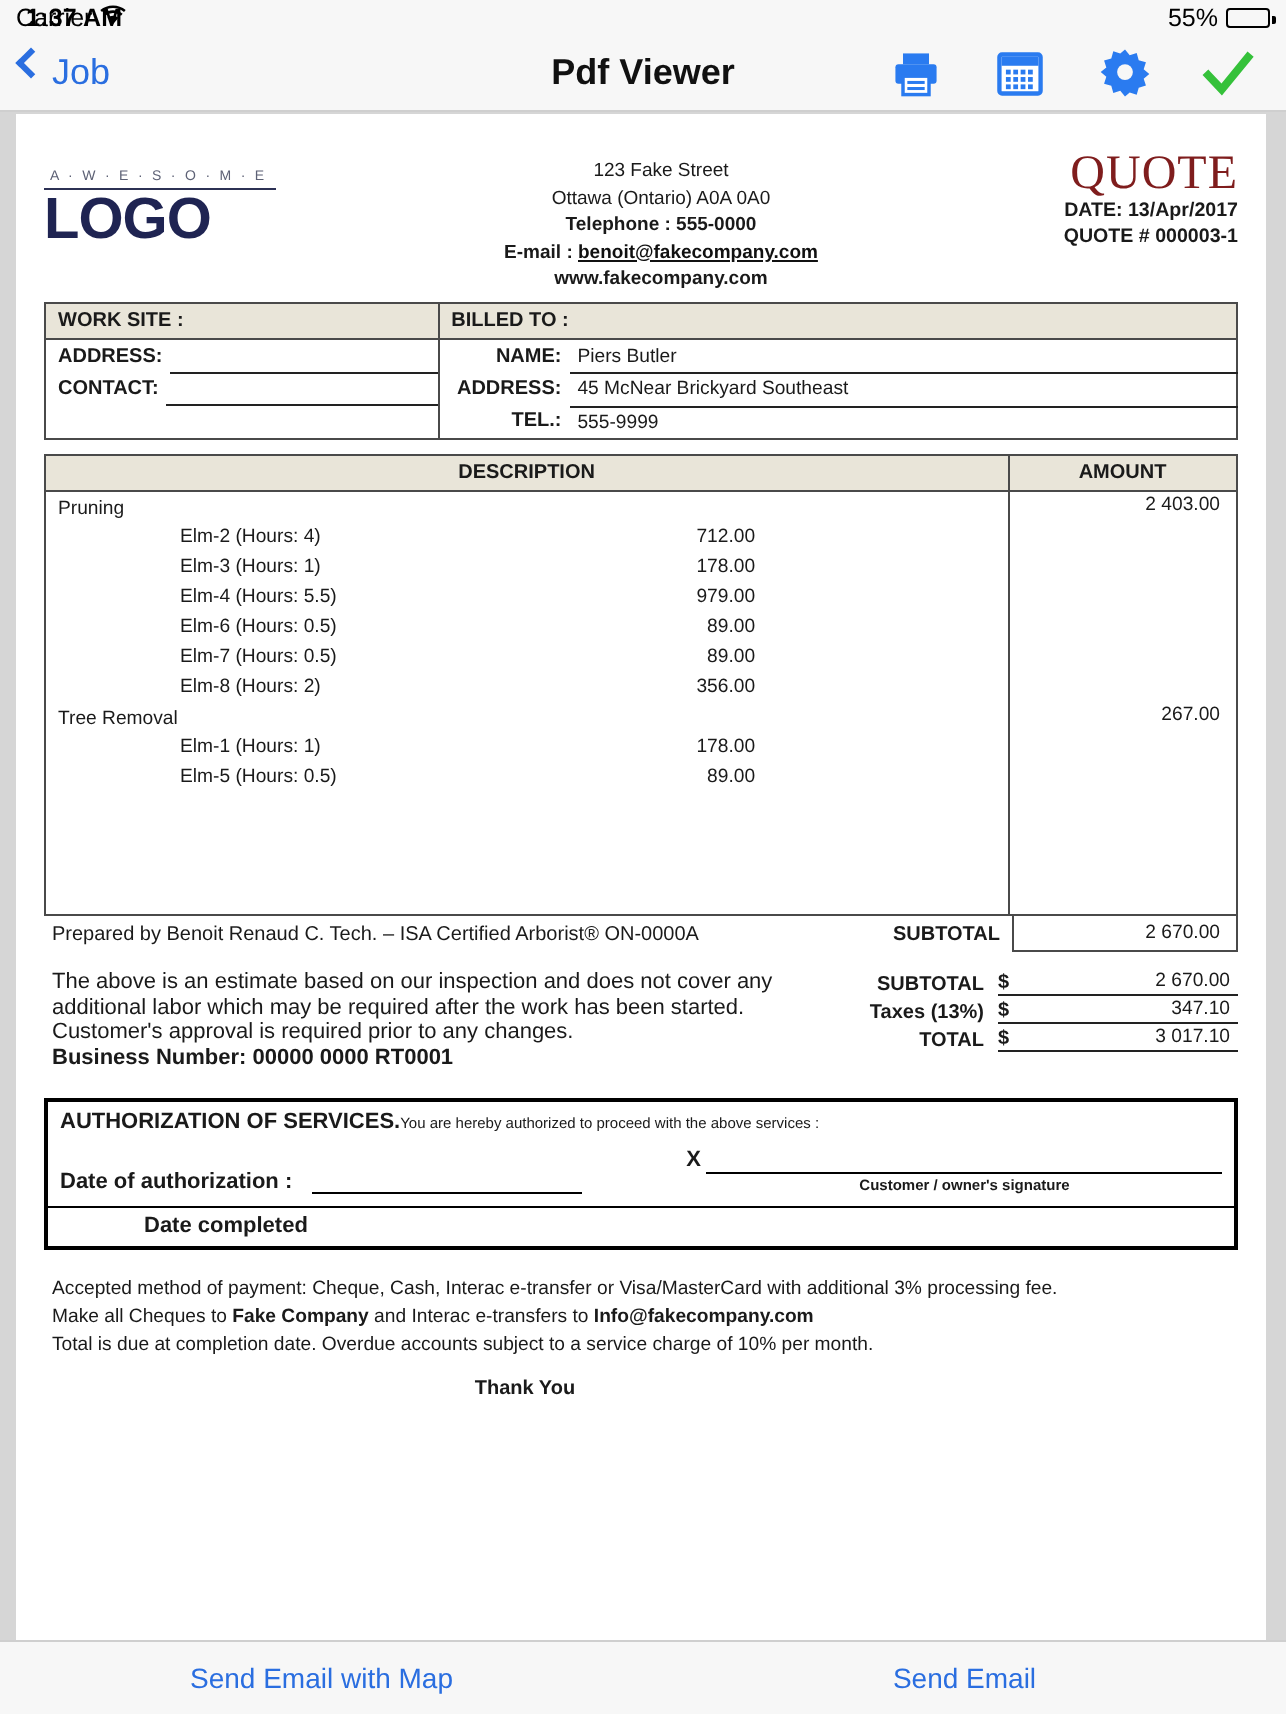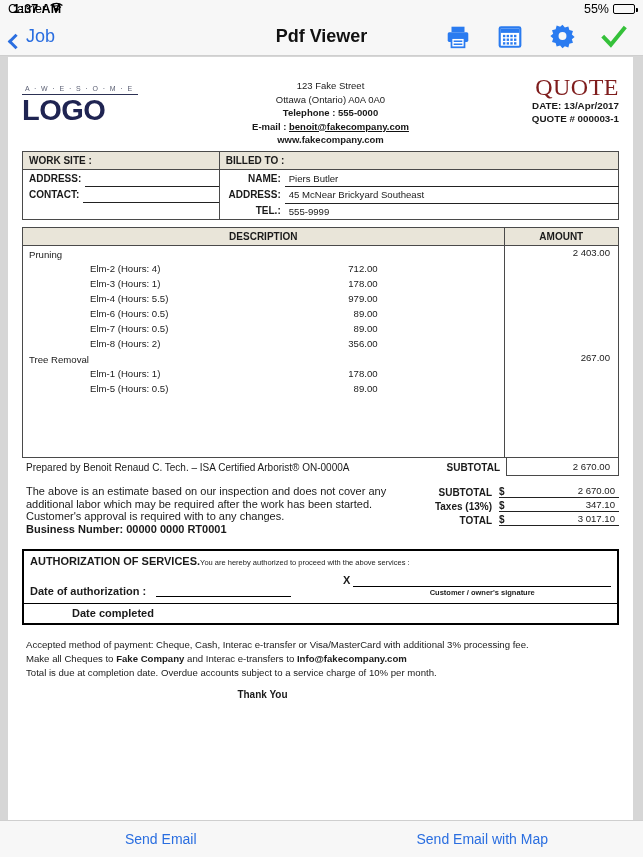--- a/index.html
+++ b/index.html
@@ -38,21 +38,21 @@
   }
   .batt-fill { height:100%; background:#000; border-radius:1px; }
 
   
   .navbar {
     height: 38px; background:#f7f7f7;
     border-bottom:1px solid #cfcfcf;
     display:flex; align-items:center; padding:0 10px;
     position:relative;
   }
-  .nav-back { display:flex; align-items:flex-end; gap:3px; color:#2a6ee0; cursor:pointer; }
+  .nav-back { display:flex; align-items:flex-start; gap:3px; color:#2a6ee0; cursor:pointer; }
   .chev { width:11px; height:11px; border-left:3px solid #2a6ee0; border-bottom:3px solid #2a6ee0;
           transform: rotate(45deg); margin-right:2px; }
   .nav-back-label { font-size:18px; color:#2a6ee0; }
   .nav-title {
     position:absolute; left:0; right:0; text-align:center;
     font-size:18px; font-weight:bold; color:#111; pointer-events:none;
   }
   .nav-actions { margin-left:auto; display:flex; align-items:center; gap:22px; z-index:2; padding-right:4px; }
   .nav-icon { width:30px; height:30px; display:flex; align-items:center; justify-content:center; cursor:pointer; }
 
@@ -434,21 +434,21 @@
   <div class="strip">
     <div class="prepared">Prepared by Benoit Renaud C. Tech. – ISA Certified Arborist® ON-0000A</div>
     <div class="sub-lbl">SUBTOTAL</div>
     <div class="sub-box">2 670.00</div>
   </div>
 
   <div class="mid">
     <div class="terms">
       <div>The above is an estimate based on our inspection and does not cover any</div>
       <div>additional labor which may be required after the work has been started.</div>
-      <div>Customer's approval is required with to any changes.</div>
+      <div>Customer's approval is required prior to any changes.</div>
       <div class="b">Business Number: 00000 0000 RT0001</div>
     </div>
     <div class="totals" id="totals-block">
           <div class="tot-row">
             <span class="tot-lbl">SUBTOTAL</span>
             <span class="tot-cur">$</span>
             <span class="tot-val">2 670.00</span>
           </div>
           <div class="tot-row">
             <span class="tot-lbl">Taxes (13%)</span>
@@ -483,15 +483,15 @@
     <div>Accepted method of payment: Cheque, Cash, Interac e-transfer or Visa/MasterCard with additional 3% processing fee.</div>
     <div><span>Make all Cheques to </span><span class="b">Fake Company</span><span> and Interac e-transfers to </span><span class="b">Info@fakecompany.com</span></div>
     <div>Total is due at completion date. Overdue accounts subject to a service charge of 10% per month.</div>
     <div class="thanks">Thank You</div>
   </div>
 
 </div>
 </div>
 
 <div class="toolbar">
+  <div class="tb-btn">Send Email with Map</div>
   <div class="tb-btn">Send Email</div>
-  <div class="tb-btn">Send Email with Map</div>
 </div>
 
 </body></html>

